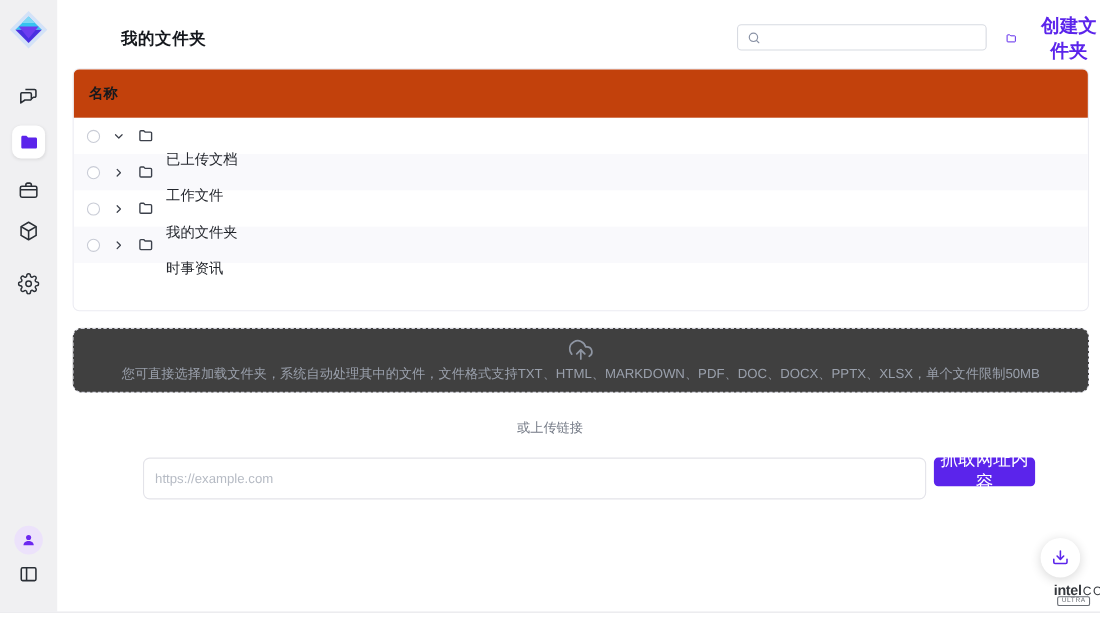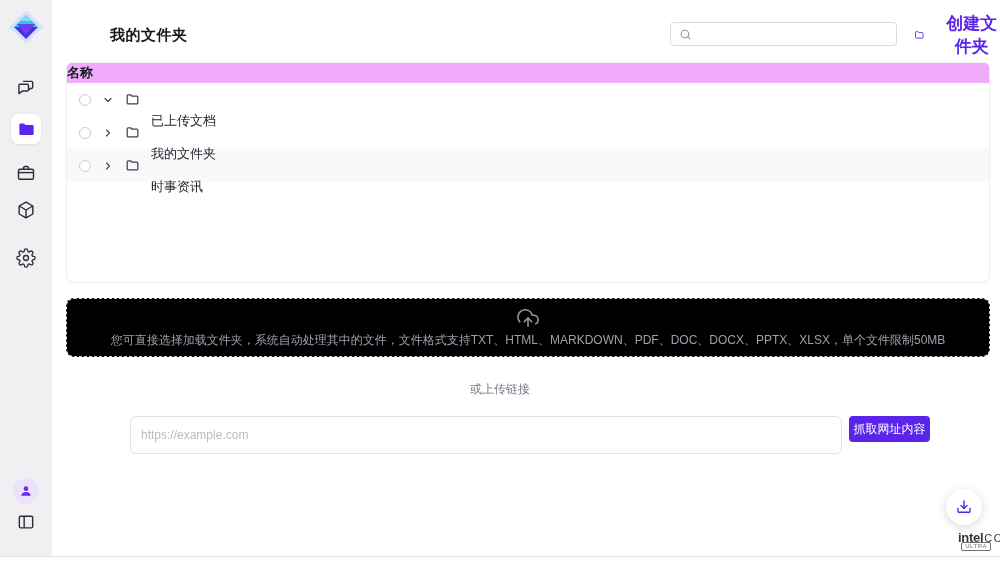--- a/index.html
+++ b/index.html
@@ -66,59 +66,59 @@
     font-family: inherit;
     text-align: center;
   }
 
   
   .table-card {
     position: absolute; left: 66px; top: 62px; width: 924px; height: 221px;
     border: 1px solid #ececf2; border-radius: 6px; background: #fff; overflow: hidden;
   }
   .table-head {
-    height: 20px; background: #f0abfc; display: flex; align-items: center;
-    font-size: 13px; font-weight: 700; color: #17191d;
+    height: 44px; background: #c2410c; display: flex; align-items: center;
+    padding-left: 14px; font-size: 13px; font-weight: 700; color: #17191d;
   }
   .t-row {
     height: 33px; display: flex; align-items: center; padding-left: 12px; gap: 11px;
     cursor: pointer;
   }
   .t-row.alt { background: #f9f9fc; }
   .row-check {
     width: 12px; height: 12px; border: 1.5px solid #c9ccd6; border-radius: 50%;
     background: #fff; flex: 0 0 auto; cursor: pointer;
   }
   .row-label { font-size: 13px; color: #23262c; margin-top: 42px; }
   .chev, .fold { flex: 0 0 auto; display: flex; }
 
   
   .dropzone {
     position: absolute; left: 66px; top: 298px; width: 924px; height: 59px;
-    background: #000000; border: 1px dashed #d4d4dd; border-radius: 8px;
+    background: #404040; border: 1px dashed #d4d4dd; border-radius: 8px;
     display: flex; flex-direction: column; align-items: center; justify-content: center;
     gap: 3px; cursor: pointer;
   }
   .drop-desc { font-size: 12px; color: #9aa0ac; }
 
   .or-link {
     position: absolute; left: 0; top: 381px; width: 1000px; text-align: center;
     font-size: 12px; color: #747a86;
   }
 
   
   .url-input {
     position: absolute; left: 130px; top: 416px; width: 712px; height: 38px;
     border: 1px solid #e3e3e9; border-radius: 6px; padding: 0 10px;
     font-size: 12px; font-family: inherit; color: #333; outline: none; background: #fff;
   }
   .url-input::placeholder { color: #b6bbc4; }
   .fetch-btn {
-    position: absolute; left: 849px; top: 416px; width: 81px; height: 26px;
-    background: #5b24eb; color: #fff; font-size: 12px; border: none; border-radius: 4px;
+    position: absolute; left: 849px; top: 416px; width: 92px; height: 26px;
+    background: #5b24eb; color: #fff; font-size: 16px; border: none; border-radius: 4px;
     cursor: pointer; font-family: inherit; display: flex; align-items: center; justify-content: center;
   }
 
   
   .fab {
     position: absolute; left: 946px; top: 489px; width: 36px; height: 36px;
     border-radius: 50%; background: #fff; box-shadow: 0 2px 10px rgba(0,0,0,.16);
     display: flex; align-items: center; justify-content: center; cursor: pointer; border: none;
   }
   .intel-logo {
@@ -231,20 +231,34 @@
         </svg>
     </span>
     <span class="fold">
       <svg width="15" height="15" viewBox="0 0 24 24" fill="none" stroke="#3c414b" stroke-width="2" stroke-linejoin="round">
           <path d="M3.5 6A1.5 1.5 0 0 1 5 4.5h4l2 2h8A1.5 1.5 0 0 1 20.5 8v9.5A1.5 1.5 0 0 1 19 19h-14a1.5 1.5 0 0 1-1.5-1.5z"></path>
         </svg>
     </span>
     <span class="row-label">已上传文档</span>
   </div>
 
+  <div class="t-row alt">
+    <span class="row-check"></span>
+    <span class="chev">
+      <svg width="12" height="12" viewBox="0 0 24 24" fill="none" stroke="#3c414b" stroke-width="2.2" stroke-linecap="round" stroke-linejoin="round">
+          <polyline points="9 6 15 12 9 18"></polyline>
+        </svg>
+    </span>
+    <span class="fold">
+      <svg width="15" height="15" viewBox="0 0 24 24" fill="none" stroke="#3c414b" stroke-width="2" stroke-linejoin="round">
+          <path d="M3.5 6A1.5 1.5 0 0 1 5 4.5h4l2 2h8A1.5 1.5 0 0 1 20.5 8v9.5A1.5 1.5 0 0 1 19 19h-14a1.5 1.5 0 0 1-1.5-1.5z"></path>
+        </svg>
+    </span>
+    <span class="row-label">工作文件</span>
+  </div>
 
   <div class="t-row">
     <span class="row-check"></span>
     <span class="chev">
       <svg width="12" height="12" viewBox="0 0 24 24" fill="none" stroke="#3c414b" stroke-width="2.2" stroke-linecap="round" stroke-linejoin="round">
           <polyline points="9 6 15 12 9 18"></polyline>
         </svg>
     </span>
     <span class="fold">
       <svg width="15" height="15" viewBox="0 0 24 24" fill="none" stroke="#3c414b" stroke-width="2" stroke-linejoin="round">

